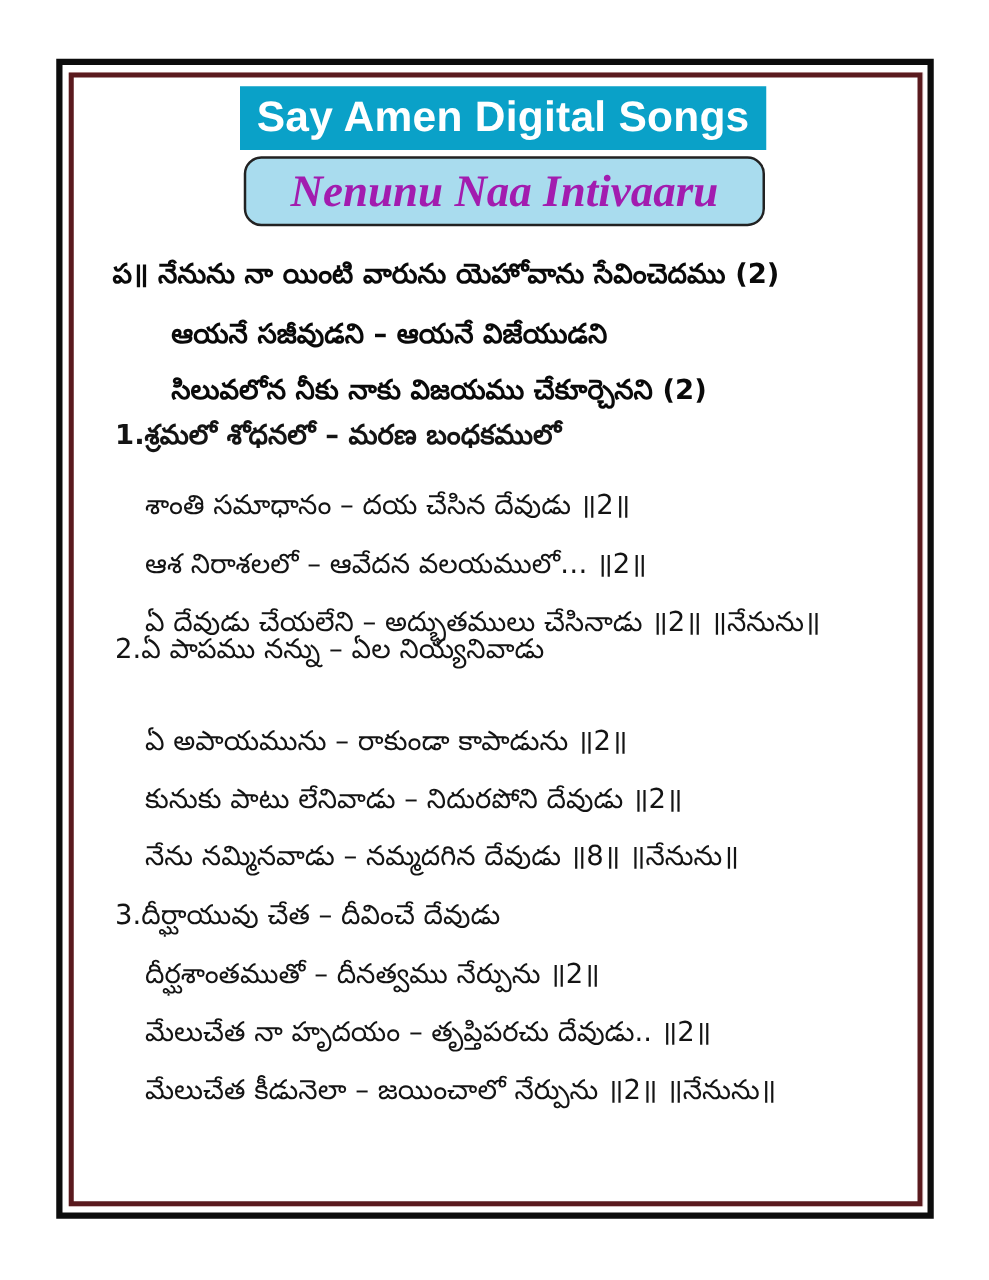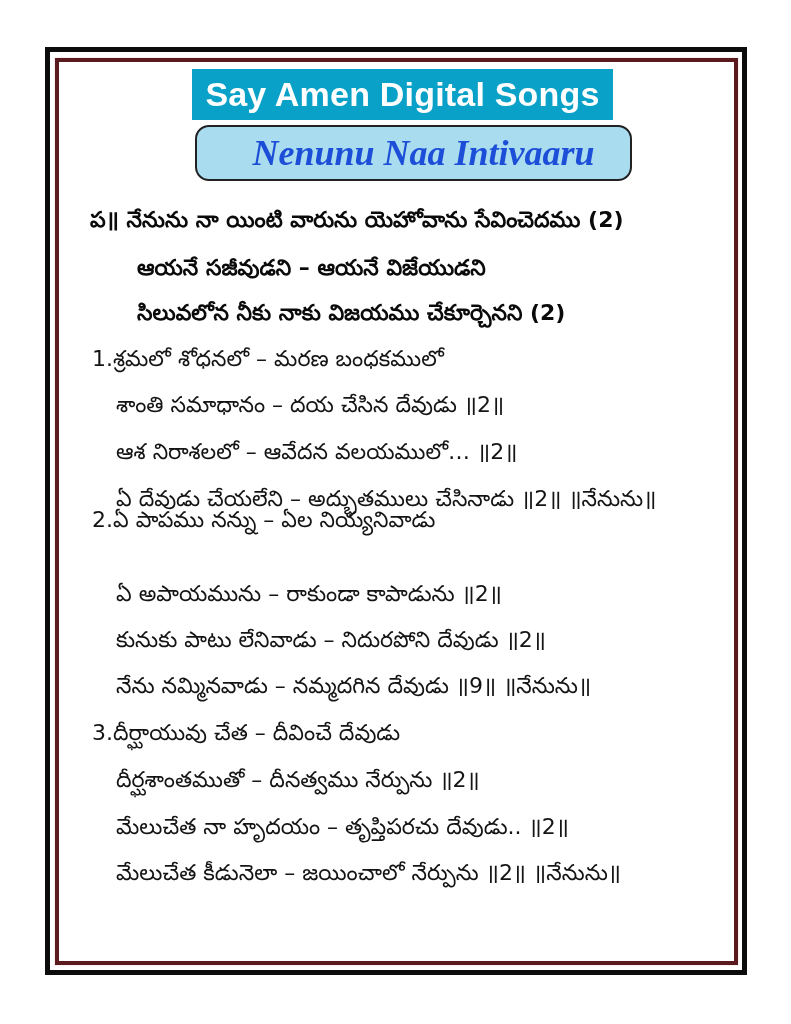--- a/index.html
+++ b/index.html
@@ -55,22 +55,21 @@
       height: 52px;
       background: #a9dcee;
       border: 2px solid #222;
       border-radius: 14px;
       text-align: center;
       line-height: 52px;
       font-family: "Liberation Serif", serif;
       font-style: italic;
       font-weight: bold;
       font-size: 36px;
-      color: #1d4ed8;
-      padding-left: 20px;
+      color: #a21caf;
     }
     .lyrics {
       position: absolute;
       left: 0;
       top: 0;
       width: 791px;
     }
     .line {
       position: absolute;
       white-space: nowrap;
@@ -92,27 +91,27 @@
 
 <div class="banner">Say Amen Digital Songs Book</div>
 <div class="title-box">Nenunu Naa Intivaaru</div>
 
 <div class="lyrics">
 
   <div class="line chorus" style="left:90px; top:207px;">ప॥ నేనును నా యింటి వారును యెహోవాను సేవించెదము (2)</div>
   <div class="line chorus" style="left:137px; top:255px;">ఆయనే సజీవుడని – ఆయనే విజేయుడని</div>
   <div class="line chorus" style="left:137px; top:300px;">సిలువలోన నీకు నాకు విజయము చేకూర్చెనని (2)</div>
 
-  <div class="line" style="left:92px; top:346px;">1.శ్రమలో శోధనలో – మరణ బంధకములో</div>
+  <div class="line" style="left:92px; top:336px;font-weight:bold;">1.శ్రమలో శోధనలో – మరణ బంధకములో</div>
   <div class="line" style="left:116px; top:392px;text-align:center;">శాంతి సమాధానం – దయ చేసిన దేవుడు  ॥2॥</div>
   <div class="line" style="left:116px; top:439px;">ఆశ నిరాశలలో – ఆవేదన వలయములో…  ॥2॥</div>
   <div class="line" style="left:116px; top:486px;">ఏ దేవుడు చేయలేని – అద్భుతములు చేసినాడు  ॥2॥ ॥నేనును॥</div>
 
   <div class="line" style="left:92px; top:507px;">2.ఏ పాపము నన్ను – ఏల నియ్యనివాడు</div>
   <div class="line" style="left:116px; top:581px;">ఏ అపాయమును – రాకుండా కాపాడును  ॥2॥</div>
   <div class="line" style="left:116px; top:627px;text-align:right;">కునుకు పాటు లేనివాడు – నిదురపోని దేవుడు ॥2॥</div>
-  <div class="line" style="left:116px; top:673px;">నేను నమ్మినవాడు – నమ్మదగిన దేవుడు ॥9॥ ॥నేనును॥</div>
+  <div class="line" style="left:116px; top:673px;">నేను నమ్మినవాడు – నమ్మదగిన దేవుడు ॥8॥ ॥నేనును॥</div>
 
   <div class="line" style="left:92px; top:720px;">3.దీర్ఘాయువు చేత – దీవించే దేవుడు</div>
   <div class="line" style="left:116px; top:767px;">దీర్ఘశాంతముతో – దీనత్వము నేర్పును ॥2॥</div>
   <div class="line" style="left:116px; top:814px;">మేలుచేత నా హృదయం – తృప్తిపరచు దేవుడు.. ॥2॥</div>
   <div class="line" style="left:116px; top:860px;">మేలుచేత కీడునెలా – జయించాలో నేర్పును ॥2॥ ॥నేనును॥</div>
 </div>
 
 </body></html>

